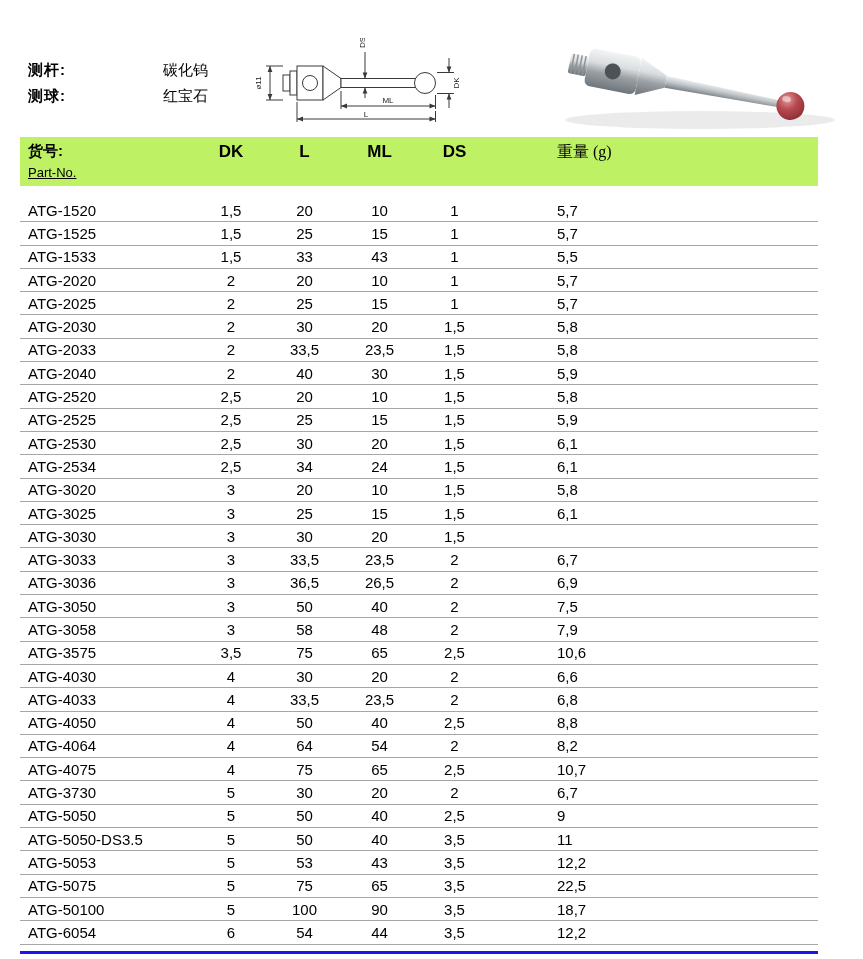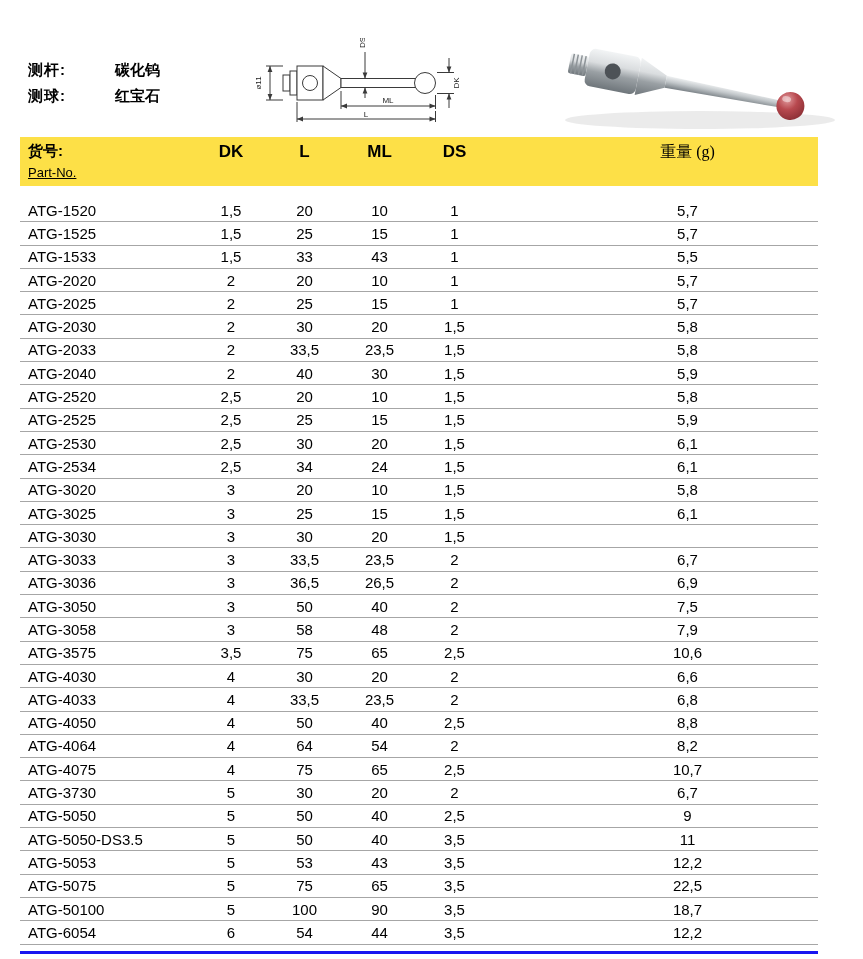--- a/index.html
+++ b/index.html
@@ -4,23 +4,23 @@
 <style>
   * { margin: 0; padding: 0; box-sizing: border-box; }
   html, body { background: #ffffff; }
   body {
     width: 863px; height: 959px; position: relative; overflow: hidden;
     font-family: "Liberation Sans", sans-serif; color: #000;
   }
 
   
   .materials { position: absolute; left: 28px; top: 57px; }
-  .mat-row { display: flex; height: 26px; align-items: center; font-size: 15px; }
+  .mat-row { display: flex; height: 26px; align-items: center; font-size: 15px; gap: 48px; }
   .mat-label { font-weight: bold; width: 87px; letter-spacing: 1px; }
-  .mat-value { font-weight: bold; }
+  .mat-value { font-weight: normal; }
 
   
   .drawing { position: absolute; left: 253px; top: 38px; width: 218px; height: 88px; }
   .drawing svg { width: 100%; height: 100%; }
   .dim-text { font-size: 8px; fill: #222; font-family: "Liberation Sans", sans-serif; }
 
   
   .photo { position: absolute; left: 550px; top: 20px; width: 305px; height: 122px; }
   .photo svg { width: 100%; height: 100%; }
 
@@ -30,21 +30,21 @@
     display: flex; padding-top: 3px;
   }
   .tbody { position: absolute; left: 20px; top: 199px; width: 798px; }
   .trow { display: flex; height: 23.31px; align-items: center; border-bottom: 1px solid #a6a6a6; font-size: 15px; }
   .cell { overflow: hidden; white-space: nowrap; }
   .c-part { width: 175px; text-align: left; padding-left: 8px; }
   .c-dk { width: 72px; text-align: center; }
   .c-l  { width: 75px; text-align: center; }
   .c-ml { width: 75px; text-align: center; }
   .c-ds { width: 75px; text-align: center; }
-  .c-wt { margin-left: 65px; width: 261px; text-align: center; }
+  .c-wt { margin-left: 65px; width: 261px; }
 
   .h-partblock { width: 175px; padding-left: 8px; }
   .h-zh { font-size: 15px; font-weight: bold; line-height: 22px; }
   .h-en { font-size: 13px; font-weight: normal; line-height: 21px; text-decoration: underline; }
   .h-col { font-size: 17px; font-weight: bold; line-height: 24px; }
   .h-wt { font-family: "Liberation Serif", serif; font-size: 16px; font-weight: normal; line-height: 24px; }
 
   .accent-line { position: absolute; left: 20px; top: 951px; width: 798px; height: 3px; }
 </style>
 </head>
@@ -151,21 +151,21 @@
       <path d="M88 32 L116 45 L116 57 L88 70 Z" fill="url(#metalV)"></path>
 
       <path d="M116 45 L232 47.5 L232 54.5 L116 57 Z" fill="url(#shaftV)"></path>
 
       <circle cx="243" cy="51" r="14" fill="url(#rubyG)"></circle>
       <ellipse cx="238" cy="45" rx="4.5" ry="3" fill="rgba(255,255,255,0.45)"></ellipse>
     </g>
   </svg>
 </div>
 
-<div class="thead" style="background: #fde047;">
+<div class="thead" style="background: #bef264;">
   <div class="h-partblock">
     <div class="h-zh">货号:</div>
     <div class="h-en">Part-No.</div>
   </div>
   <div class="cell c-dk h-col">DK</div>
   <div class="cell c-l h-col">L</div>
   <div class="cell c-ml h-col">ML</div>
   <div class="cell c-ds h-col">DS</div>
   <div class="cell c-wt h-wt">重量 (g)</div>
 </div>

